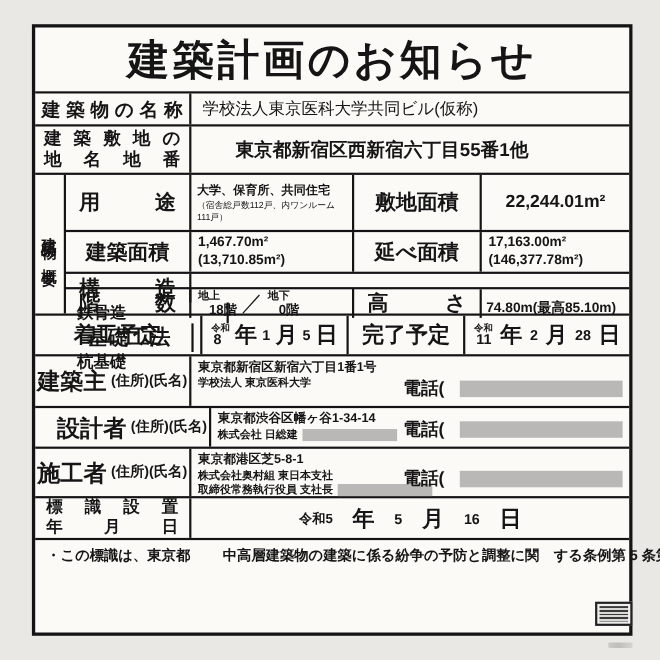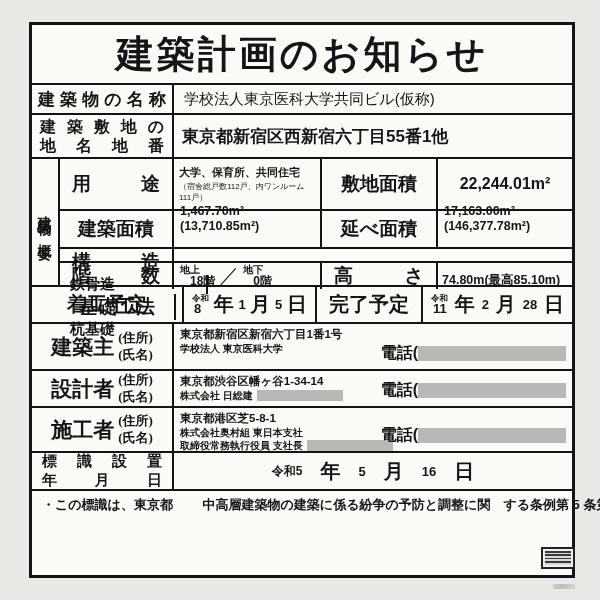--- a/index.html
+++ b/index.html
@@ -30,21 +30,21 @@
   
   .jlabel { font-weight:900; }
   .justify2 { text-align:justify; text-align-last:justify; }
 
   
   .name-row { height:30px; align-items:stretch; }
   .name-label { width:142px; display:flex; align-items:center; padding:0 6px; font-size:17px; }
   .name-value { flex:1; display:flex; align-items:center; padding:0 10px; font-size:15px; }
 
   
-  .site-row { height:44px; }
+  .site-row { height:44px;gap:32px; }
   .site-label { width:142px; display:flex; flex-direction:column; justify-content:center; padding:0 8px; font-size:16px; line-height:1.2; }
   .site-value { flex:1; display:flex; align-items:center; padding:0 8px; font-size:17px; font-weight:700; }
 
   
   .overview { height:128px; }
   .v-strip { width:28px; display:flex; align-items:center; justify-content:center; }
   .v-label { writing-mode:vertical-rl; text-orientation:upright; font-weight:900; font-size:14px; letter-spacing:3px; }
   .ov-grid { flex:1; display:flex; flex-direction:column; }
   .ov-row { display:flex; border-bottom:2px solid #141414; flex:none; }
   .ov-row:last-child { border-bottom:none;align-items:flex-end; }
@@ -53,21 +53,21 @@
   .ov-label > span, .lbl-fill { width:100%; }
   .ov-v1 { width:148px; }
   .ov-l2 { width:116px; }
   .ov-v2 { flex:1; }
   .r-usage { height:52px; }
   .usage-cell { display:flex; flex-direction:column; justify-content:center; padding:0 5px; }
   .usage-main { font-size:11px; font-weight:700; }
   .usage-note { font-size:8px; margin-top:1px; }
   .sitearea-cell { display:flex; align-items:center; justify-content:center; font-size:16px; font-weight:700; }
   .r-area { height:38px; }
-  .area-cell { display:flex; flex-direction:column; justify-content:flex-end; padding:12px 6px; font-size:12.5px; font-weight:700; line-height:1.25; }
+  .area-cell { display:flex; flex-direction:column; justify-content:center; padding:12px 6px; font-size:12.5px; font-weight:700; line-height:1.25; }
   .r-struct { height:14px;flex-direction:column; }
   .plain-val { display:flex; align-items:center; padding:0 10px; font-size:15px; font-weight:700; }
   .r-floors { height:26px; }
   .floors-cell { display:flex; align-items:center; padding:0 6px; gap:2px; }
   .fl-stack { display:flex; flex-direction:column; line-height:1; }
   .fl-top { font-size:10px; font-weight:900; }
   .fl-bottom { font-size:12px; font-weight:700; text-align:right; padding-left:10px; }
   .fl-slash { font-size:20px; font-weight:400; margin:0 2px; }
   .height-cell { display:flex; align-items:center; padding:0 4px; font-size:12.5px; font-weight:700; }
 
@@ -80,31 +80,31 @@
   .sched-v2 { flex:1; }
   .era-stack { display:inline-flex; flex-direction:column; line-height:1; align-items:flex-start; }
   .era { font-size:8.5px; font-weight:700; }
   .era-num { font-size:13px; font-weight:700; padding-left:2px; }
   .date-unit { font-size:20px; font-weight:900; }
   .date-num { font-size:13px; font-weight:700; }
 
   
   .party-label { width:142px; display:flex; align-items:center; justify-content:center; gap:4px; }
   .party-main { font-size:21px; font-weight:900; }
-  .party-paren { display:flex; flex-direction:column; font-size:13px; font-weight:700; line-height:1.3;font-family:Liberation Serif, serif; }
+  .party-paren { display:flex; flex-direction:row; font-size:13px; font-weight:700; line-height:1.3; }
   .party-val { flex:1; position:relative; padding:3px 6px; }
   .addr { font-size:11.5px; font-weight:700; line-height:1.3; white-space:nowrap; }
   .addr-sm { font-size:10px; font-weight:700; line-height:1.3; white-space:nowrap; display:flex; align-items:center; gap:4px; }
-  .phone { position:absolute; right:6px; bottom:5px; display:flex; align-items:center; gap:0; }
+  .phone { position:absolute; right:6px; bottom:5px; display:flex; align-items:center; gap:14px; }
   .phone-label { font-size:16px; font-weight:900; }
   .redact { background:#b9b8b6; display:inline-block; }
   .rd-name { width:86px; height:11px; }
   .rd-phone { width:148px; height:15px; }
   .builder-row { height:47px; }
-  .designer-row { height:37px; }
+  .designer-row { height:37px;padding-left:18px; }
   .contractor-row { height:45px; }
 
   
   .inst-row { height:38px; }
   .inst-label { width:142px; display:flex; flex-direction:column; justify-content:center; padding:0 10px; font-size:15px; line-height:1.25; }
   .inst-val { flex:1; display:flex; align-items:center; justify-content:center; gap:18px; }
   .inst-era { font-size:12px; font-weight:700; }
 
   
   .notes { flex:1; padding:5px 8px 0 10px; position:relative; }

